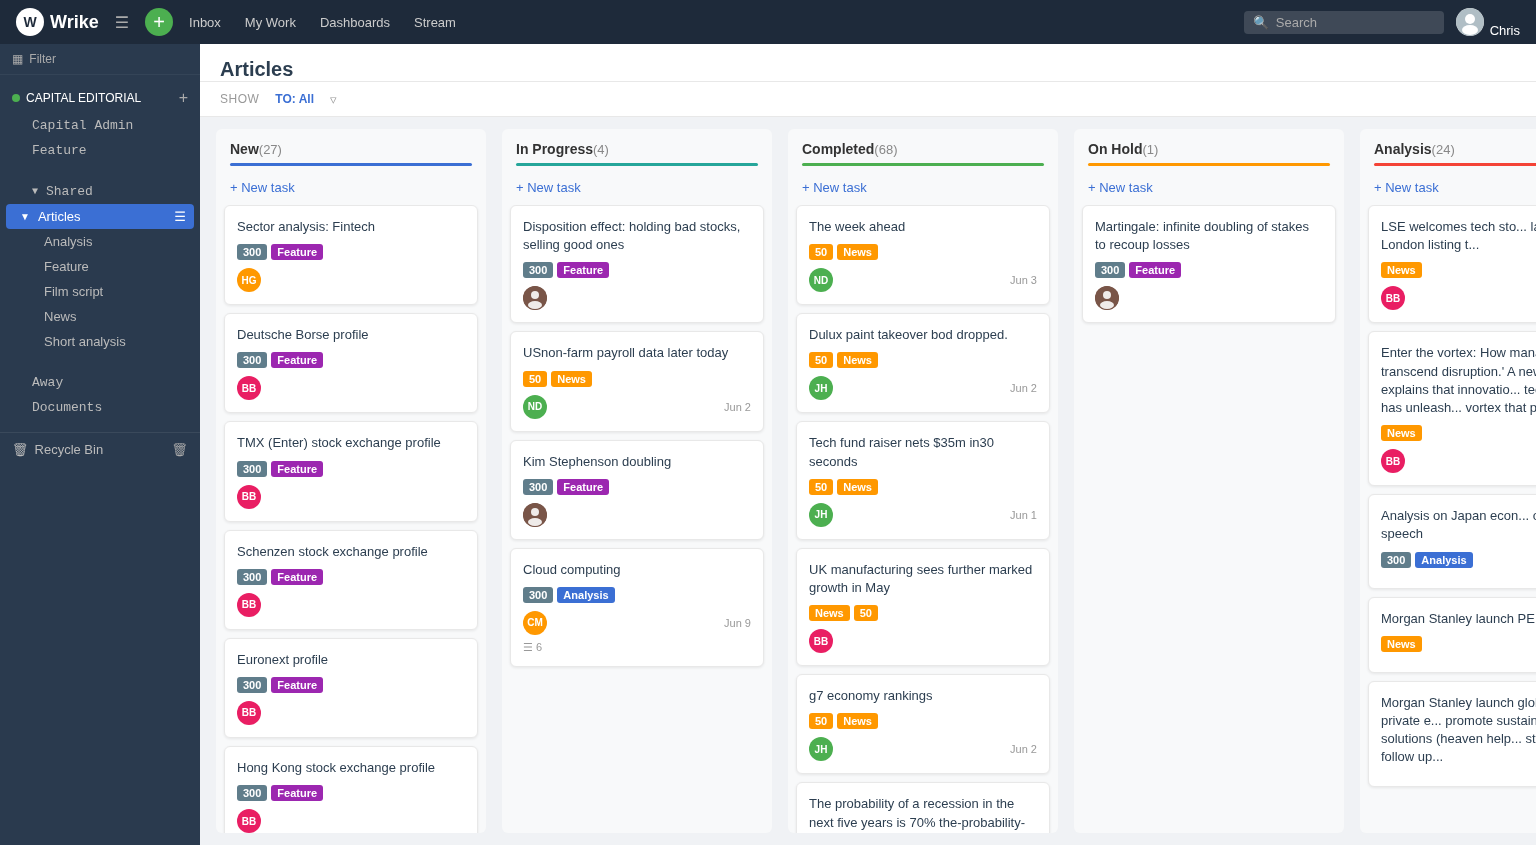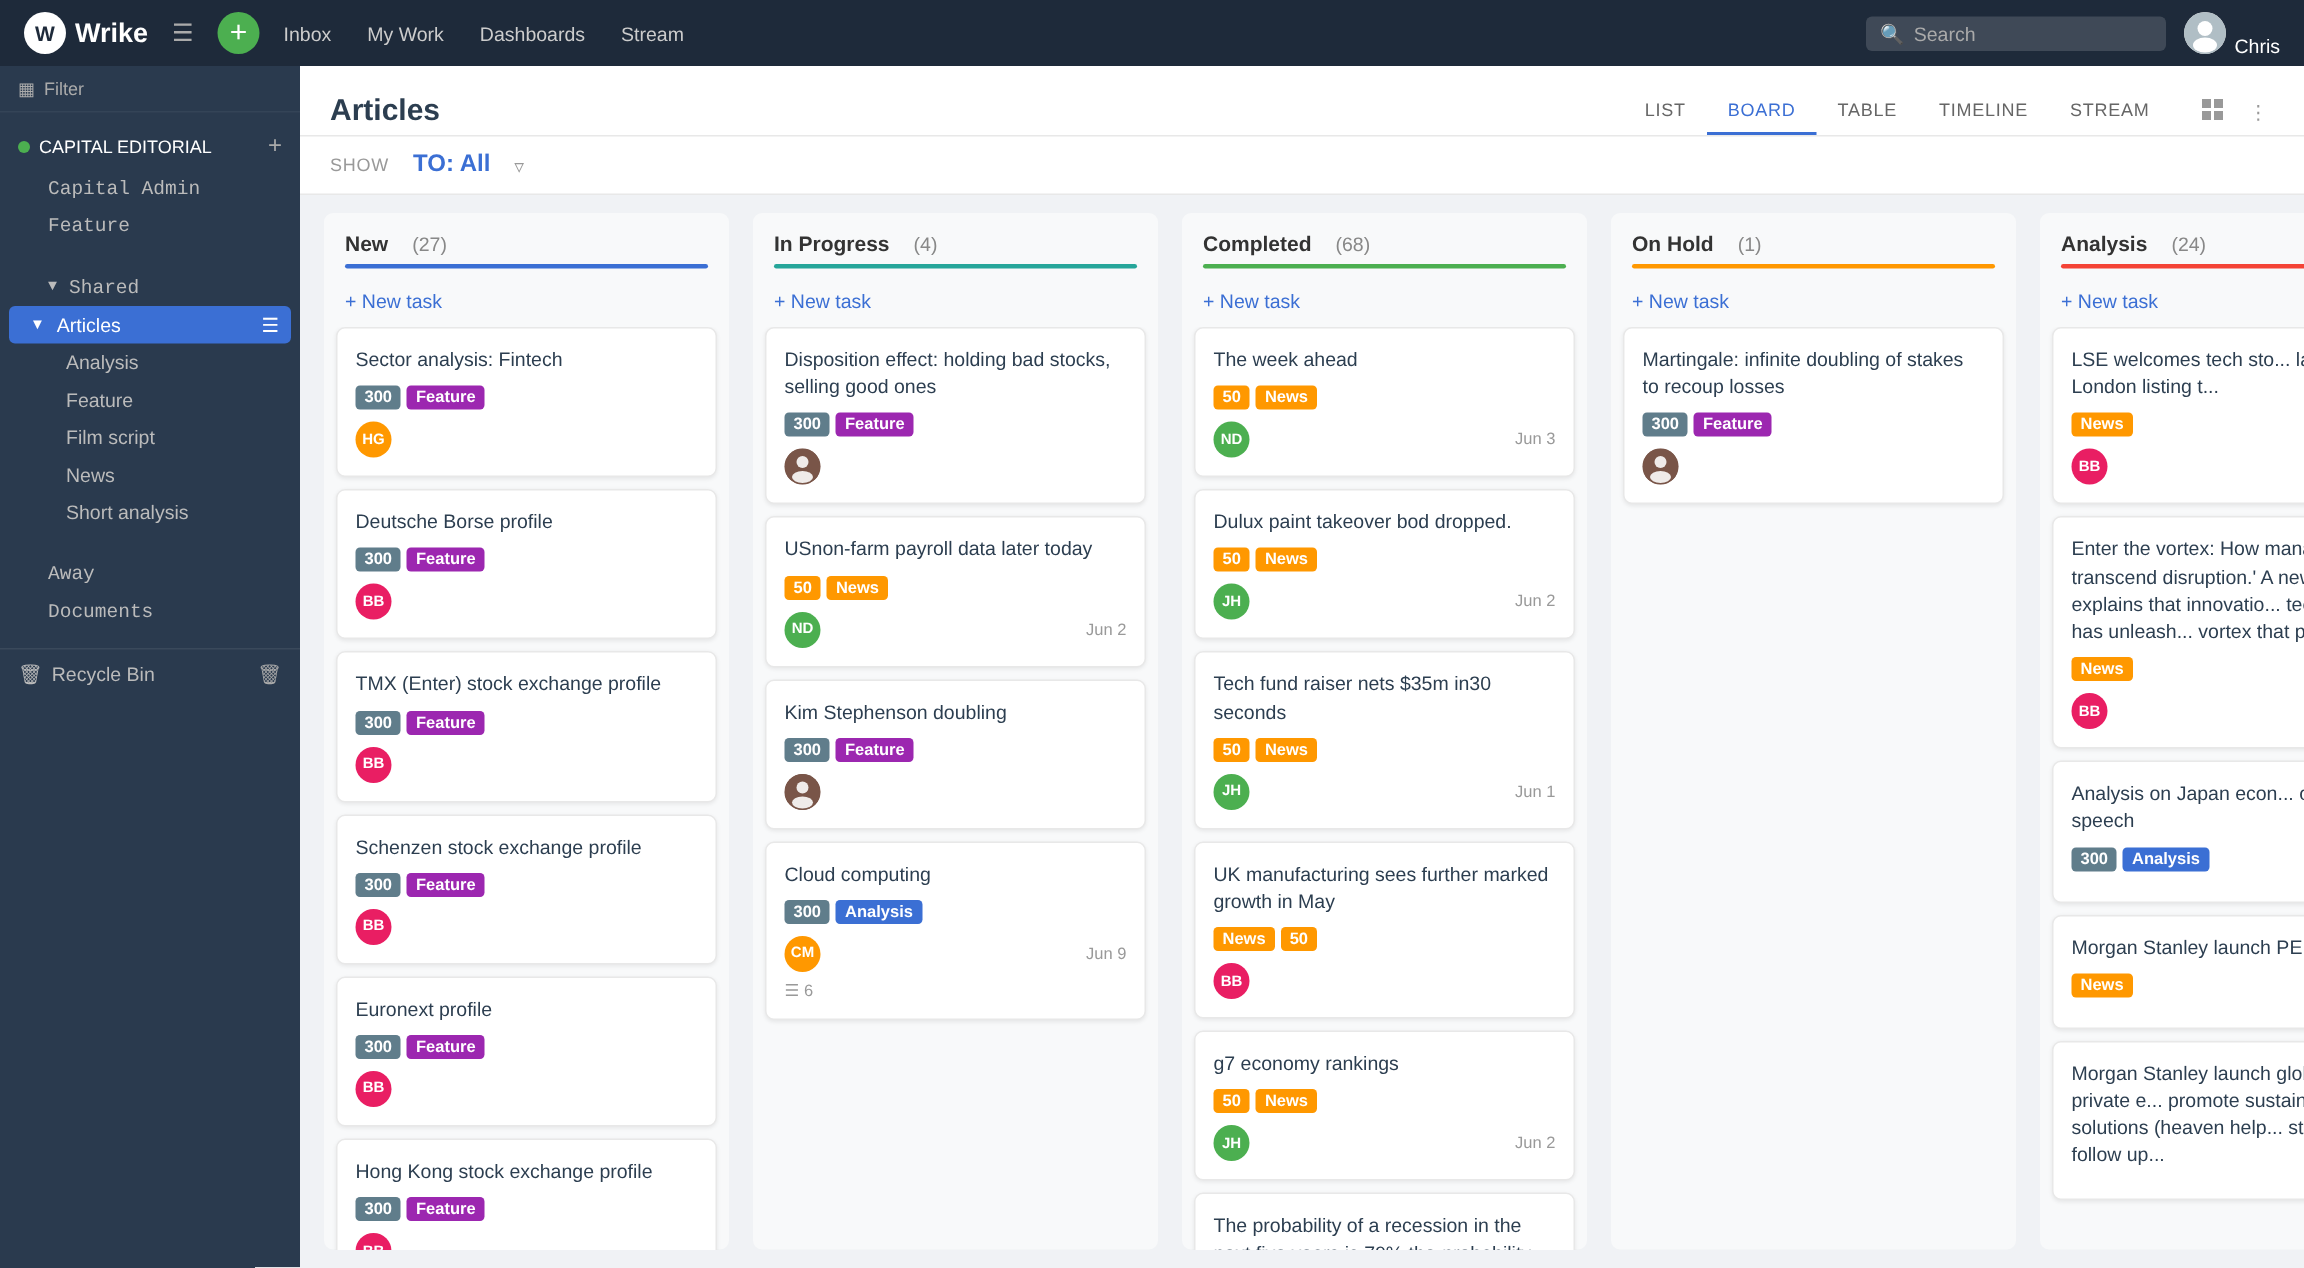--- a/index.html
+++ b/index.html
@@ -47,27 +47,27 @@
     .content-title { font-size: 20px; font-weight: 600; color: #2c3e50; }
     .content-header-right { display: flex; align-items: center; gap: 16px; }
     .view-tabs { display: flex; gap: 0; align-items: center; }
     .view-tab { padding: 8px 14px; font-size: 12px; color: #666; cursor: pointer; border-bottom: 2px solid transparent; text-transform: uppercase; letter-spacing: 0.5px; }
     .view-tab.active { color: #3b6fd4; border-bottom: 2px solid #3b6fd4; }
     .header-icons { display: flex; gap: 8px; align-items: center; color: #999; }
     .header-icon { cursor: pointer; padding: 4px; }
 
     .content-toolbar { padding: 8px 20px; display: flex; align-items: center; gap: 8px; border-bottom: 1px solid #e8e8e8; flex-shrink: 0; }
     .toolbar-show { font-size: 12px; color: #999; text-transform: uppercase; letter-spacing: 0.5px; }
-    .toolbar-filter-btn { background: none; border: none; padding: 2px 8px; border-radius: 4px; font-size: 16px; color: #3b6fd4; cursor: pointer; font-weight: 600; }
+    .toolbar-filter-btn { background: none; border: none; padding: 2px 8px; border-radius: 4px; font-size: 12px; color: #3b6fd4; cursor: pointer; font-weight: 600; }
     .filter-icon { color: #999; font-size: 13px; cursor: pointer; }
 
     
     .board { display: flex; flex: 1; overflow-x: auto; overflow-y: hidden; padding: 12px 16px; gap: 16px; background: #f0f2f5; }
     .column { background: #f8f9fa; border-radius: 6px; width: 270px; flex-shrink: 0; display: flex; flex-direction: column; max-height: 100%; }
-    .column-header { padding: 12px 14px 6px; display: flex; align-items: center; gap: 16px; flex-shrink: 0; }
+    .column-header { padding: 12px 14px 6px; display: flex; align-items: center; gap: 0; flex-shrink: 0; }
     .column-title { font-size: 14px; font-weight: 600; color: #333; }
     .column-count { font-size: 13px; color: #888; font-weight: 400; }
     .column-bar { height: 3px; margin: 0 14px 8px; border-radius: 2px; }
     .column-bar.blue { background: #3b6fd4; }
     .column-bar.teal { background: #26a69a; }
     .column-bar.green { background: #4caf50; }
     .column-bar.orange { background: #ff9800; }
     .column-bar.red { background: #f44336; }
     .column-new-task { padding: 6px 14px 10px; flex-shrink: 0; }
     .new-task-btn { display: flex; align-items: center; gap: 6px; color: #3b6fd4; font-size: 13px; cursor: pointer; background: none; border: none; padding: 0; font-weight: 500; }
@@ -194,40 +194,20 @@
         <span>🗑</span>
         <span>Recycle Bin</span>
       </span>
       <span style="font-size:13px;color:#aaa;">🗑</span>
     </div>
   </aside>
 
   <div class="content">
     <div class="content-header">
       <h1 class="content-title">Articles</h1>
-      <div class="content-header-right">
-        <div class="view-tabs">
-          <div class="view-tab">LIST</div>
-          <div class="view-tab active">BOARD</div>
-          <div class="view-tab">TABLE</div>
-          <div class="view-tab">TIMELINE</div>
-          <div class="view-tab">STREAM</div>
-        </div>
-        <div class="header-icons">
-          <span class="header-icon">​
-            <svg width="16" height="16" viewBox="0 0 16 16">
-                <rect x="1" y="1" width="6" height="6" fill="#999"></rect>
-                <rect x="9" y="1" width="6" height="6" fill="#999"></rect>
-                <rect x="1" y="9" width="6" height="6" fill="#999"></rect>
-                <rect x="9" y="9" width="6" height="6" fill="#999"></rect>
-              </svg>
-          </span>
-          <span class="header-icon">⋮</span>
-        </div>
-      </div>
     </div>
 
     <div class="content-toolbar">
       <span class="toolbar-show">SHOW</span>
       <button class="toolbar-filter-btn">TO: All</button>
       <span class="filter-icon">▿</span>
     </div>
 
     <div class="board">
 

